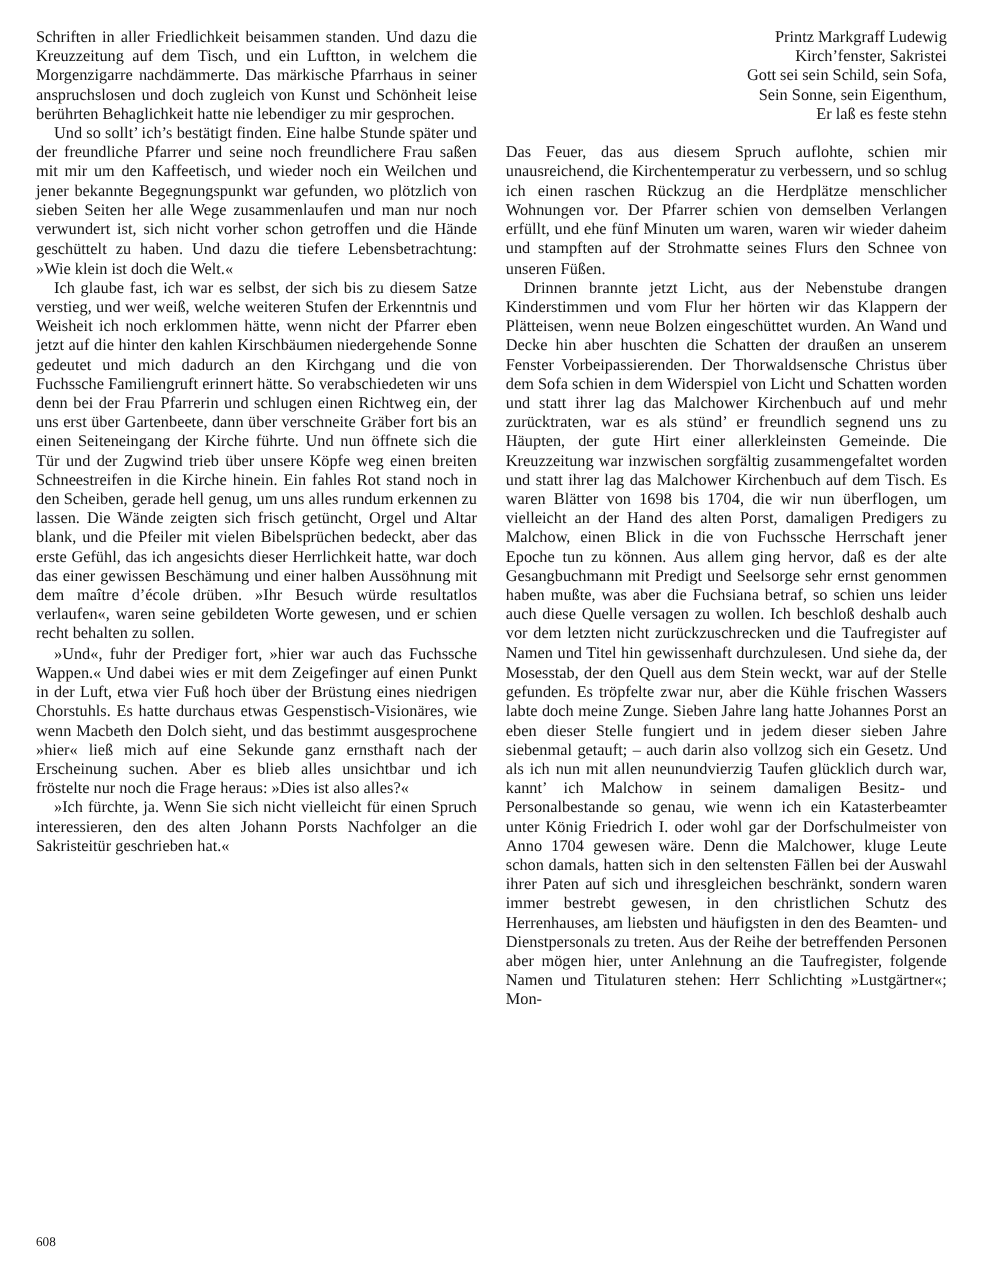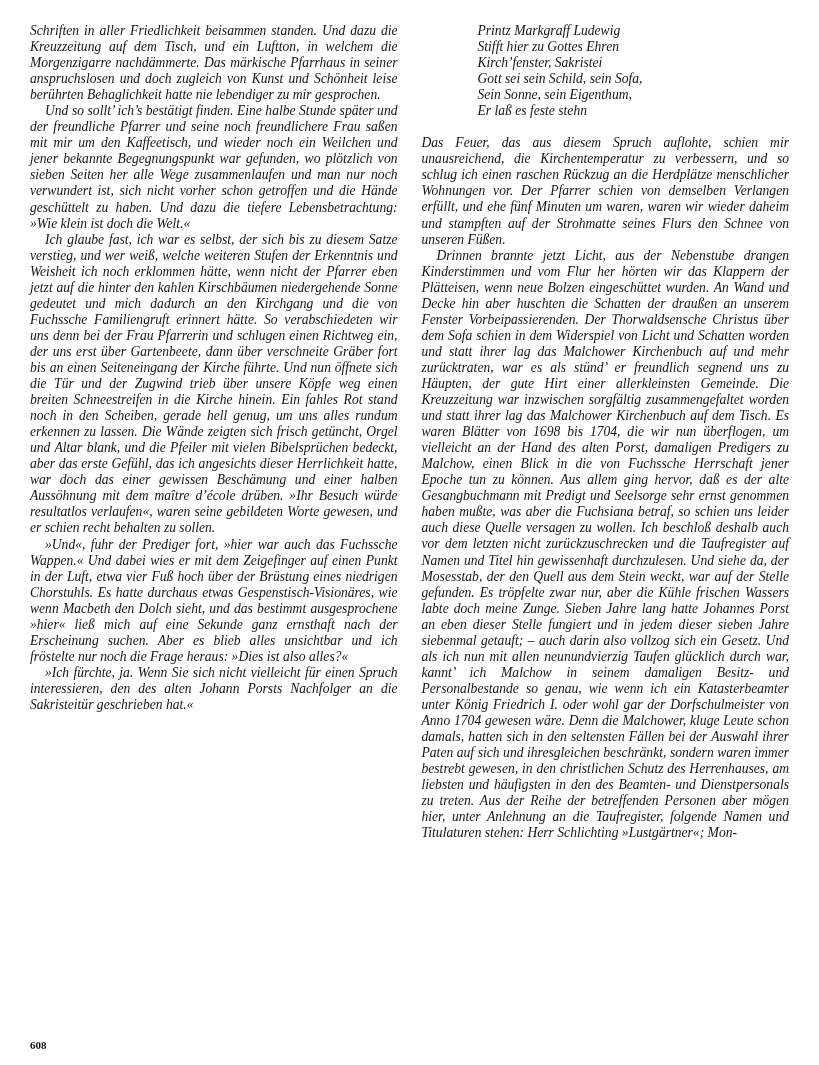--- a/index.html
+++ b/index.html
@@ -14,71 +14,68 @@
     background: #ffffff;
     color: #141414;
     font-family: "Liberation Serif", "DejaVu Serif", serif;
     box-sizing: border-box;
     padding: 23px 30px 12px 30px;
     overflow: hidden;
   }
   .columns {
     display: flex;
     gap: 24px;
-    font-style: italic;
   }
   .column {
     flex: 1 1 0;
     min-width: 0;
     font-size: 13.6px;
     line-height: 16.05px;
     text-align: justify;
     hyphens: auto;
     -webkit-hyphens: auto;
   }
   .column p {
     margin: 0;
   }
   .column p.indent {
     text-indent: 15px;
   }
   .poem {
     margin: 0 0 16px 56px;
-    text-align: left;
+    text-align: right;
   }
   .poem .poem-line {
     white-space: nowrap;
   }
   .page-number {
     position: absolute;
     left: 30px;
-    bottom: 14px;
+    bottom: 24px;
     font-size: 11px;
     color: #141414;
-    font-weight: bold;
   }
 </style>
 </head>
 <body>
 
 <div class="page">
   <div class="columns">
 
     <div class="column">
       <p>Schriften in aller Friedlichkeit beisammen standen. Und dazu die Kreuzzeitung auf dem Tisch, und ein Luftton, in welchem die Morgenzigarre nachdämmerte. Das märkische Pfarrhaus in seiner anspruchslosen und doch zugleich von Kunst und Schönheit leise berührten Behaglichkeit hatte nie lebendiger zu mir gesprochen.</p>
       <p class="indent">Und so sollt’ ich’s bestätigt finden. Eine halbe Stunde später und der freundliche Pfarrer und seine noch freundlichere Frau saßen mit mir um den Kaffeetisch, und wieder noch ein Weilchen und jener bekannte Begegnungspunkt war gefunden, wo plötzlich von sieben Seiten her alle Wege zusammenlaufen und man nur noch verwundert ist, sich nicht vorher schon getroffen und die Hände geschüttelt zu haben. Und dazu die tiefere Lebensbetrachtung: »Wie klein ist doch die Welt.«</p>
       <p class="indent">Ich glaube fast, ich war es selbst, der sich bis zu diesem Satze verstieg, und wer weiß, welche weiteren Stufen der Erkenntnis und Weisheit ich noch erklommen hätte, wenn nicht der Pfarrer eben jetzt auf die hinter den kahlen Kirschbäumen niedergehende Sonne gedeutet und mich dadurch an den Kirchgang und die von Fuchssche Familiengruft erinnert hätte. So verabschiedeten wir uns denn bei der Frau Pfarrerin und schlugen einen Richtweg ein, der uns erst über Gartenbeete, dann über verschneite Gräber fort bis an einen Seiteneingang der Kirche führte. Und nun öffnete sich die Tür und der Zugwind trieb über unsere Köpfe weg einen breiten Schneestreifen in die Kirche hinein. Ein fahles Rot stand noch in den Scheiben, gerade hell genug, um uns alles rundum erkennen zu lassen. Die Wände zeigten sich frisch getüncht, Orgel und Altar blank, und die Pfeiler mit vielen Bibelsprüchen bedeckt, aber das erste Gefühl, das ich angesichts dieser Herrlichkeit hatte, war doch das einer gewissen Beschämung und einer halben Aussöhnung mit dem maître d’école drüben. »Ihr Besuch würde resultatlos verlaufen«, waren seine gebildeten Worte gewesen, und er schien recht behalten zu sollen.</p>
       <p class="indent">»Und«, fuhr der Prediger fort, »hier war auch das Fuchssche Wappen.« Und dabei wies er mit dem Zeigefinger auf einen Punkt in der Luft, etwa vier Fuß hoch über der Brüstung eines niedrigen Chorstuhls. Es hatte durchaus etwas Gespenstisch-Visionäres, wie wenn Macbeth den Dolch sieht, und das bestimmt ausgesprochene »hier« ließ mich auf eine Sekunde ganz ernsthaft nach der Erscheinung suchen. Aber es blieb alles unsichtbar und ich fröstelte nur noch die Frage heraus: »Dies ist also alles?«</p>
       <p class="indent">»Ich fürchte, ja. Wenn Sie sich nicht vielleicht für einen Spruch interessieren, den des alten Johann Porsts Nachfolger an die Sakristeitür geschrieben hat.«</p>
     </div>
 
     <div class="column">
       <div class="poem">
         <div class="poem-line">Printz Markgraff Ludewig</div>
-        <div class="poem-line">Stifft hier zu Gottes Ehren</div>
         <div class="poem-line">Kirch’fenster, Sakristei</div>
         <div class="poem-line">Gott sei sein Schild, sein Sofa,</div>
         <div class="poem-line">Sein Sonne, sein Eigenthum,</div>
         <div class="poem-line">Er laß es feste stehn</div>
       </div>
       <p>Das Feuer, das aus diesem Spruch auflohte, schien mir unausreichend, die Kirchentemperatur zu verbessern, und so schlug ich einen raschen Rückzug an die Herdplätze menschlicher Wohnungen vor. Der Pfarrer schien von demselben Verlangen erfüllt, und ehe fünf Minuten um waren, waren wir wieder daheim und stampften auf der Strohmatte seines Flurs den Schnee von unseren Füßen.</p>
       <p class="indent">Drinnen brannte jetzt Licht, aus der Nebenstube drangen Kinderstimmen und vom Flur her hörten wir das Klappern der Plätteisen, wenn neue Bolzen eingeschüttet wurden. An Wand und Decke hin aber huschten die Schatten der draußen an unserem Fenster Vorbeipassierenden. Der Thorwaldsensche Christus über dem Sofa schien in dem Widerspiel von Licht und Schatten worden und statt ihrer lag das Malchower Kirchenbuch auf und mehr zurücktraten, war es als stünd’ er freundlich segnend uns zu Häupten, der gute Hirt einer allerkleinsten Gemeinde. Die Kreuzzeitung war inzwischen sorgfältig zusammengefaltet worden und statt ihrer lag das Malchower Kirchenbuch auf dem Tisch. Es waren Blätter von 1698 bis 1704, die wir nun überflogen, um vielleicht an der Hand des alten Porst, damaligen Predigers zu Malchow, einen Blick in die von Fuchssche Herrschaft jener Epoche tun zu können. Aus allem ging hervor, daß es der alte Gesangbuchmann mit Predigt und Seelsorge sehr ernst genommen haben mußte, was aber die Fuchsiana betraf, so schien uns leider auch diese Quelle versagen zu wollen. Ich beschloß deshalb auch vor dem letzten nicht zurückzuschrecken und die Taufregister auf Namen und Titel hin gewissenhaft durchzulesen. Und siehe da, der Mosesstab, der den Quell aus dem Stein weckt, war auf der Stelle gefunden. Es tröpfelte zwar nur, aber die Kühle frischen Wassers labte doch meine Zunge. Sieben Jahre lang hatte Johannes Porst an eben dieser Stelle fungiert und in jedem dieser sieben Jahre siebenmal getauft; – auch darin also vollzog sich ein Gesetz. Und als ich nun mit allen neunundvierzig Taufen glücklich durch war, kannt’ ich Malchow in seinem damaligen Besitz- und Personalbestande so genau, wie wenn ich ein Katasterbeamter unter König Friedrich I. oder wohl gar der Dorfschulmeister von Anno 1704 gewesen wäre. Denn die Malchower, kluge Leute schon damals, hatten sich in den seltensten Fällen bei der Auswahl ihrer Paten auf sich und ihresgleichen beschränkt, sondern waren immer bestrebt gewesen, in den christlichen Schutz des Herrenhauses, am liebsten und häufigsten in den des Beamten- und Dienstpersonals zu treten. Aus der Reihe der betreffenden Personen aber mögen hier, unter Anlehnung an die Taufregister, folgende Namen und Titulaturen stehen: Herr Schlichting »Lustgärtner«; Mon-</p>
     </div>
 
   </div>

